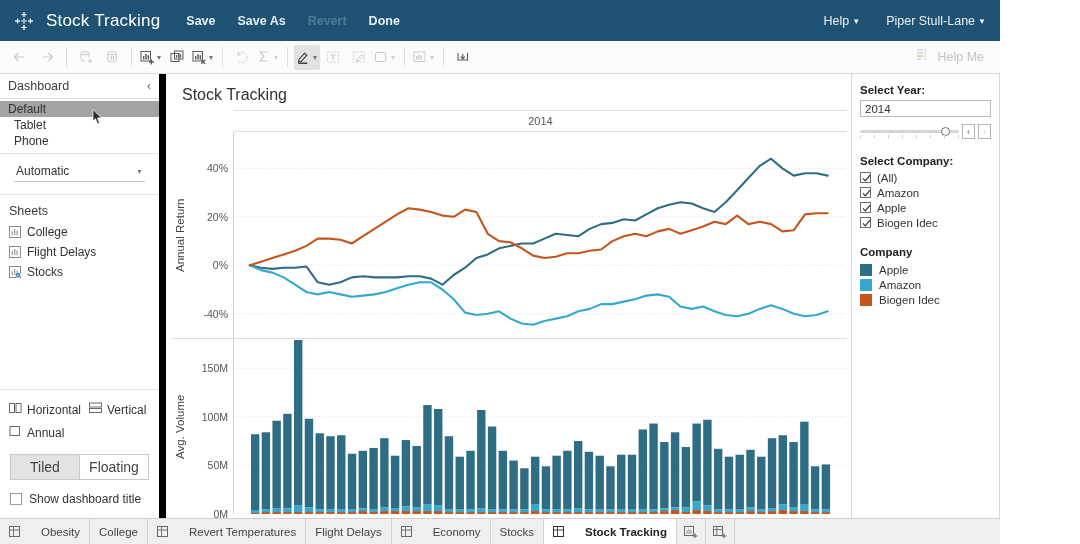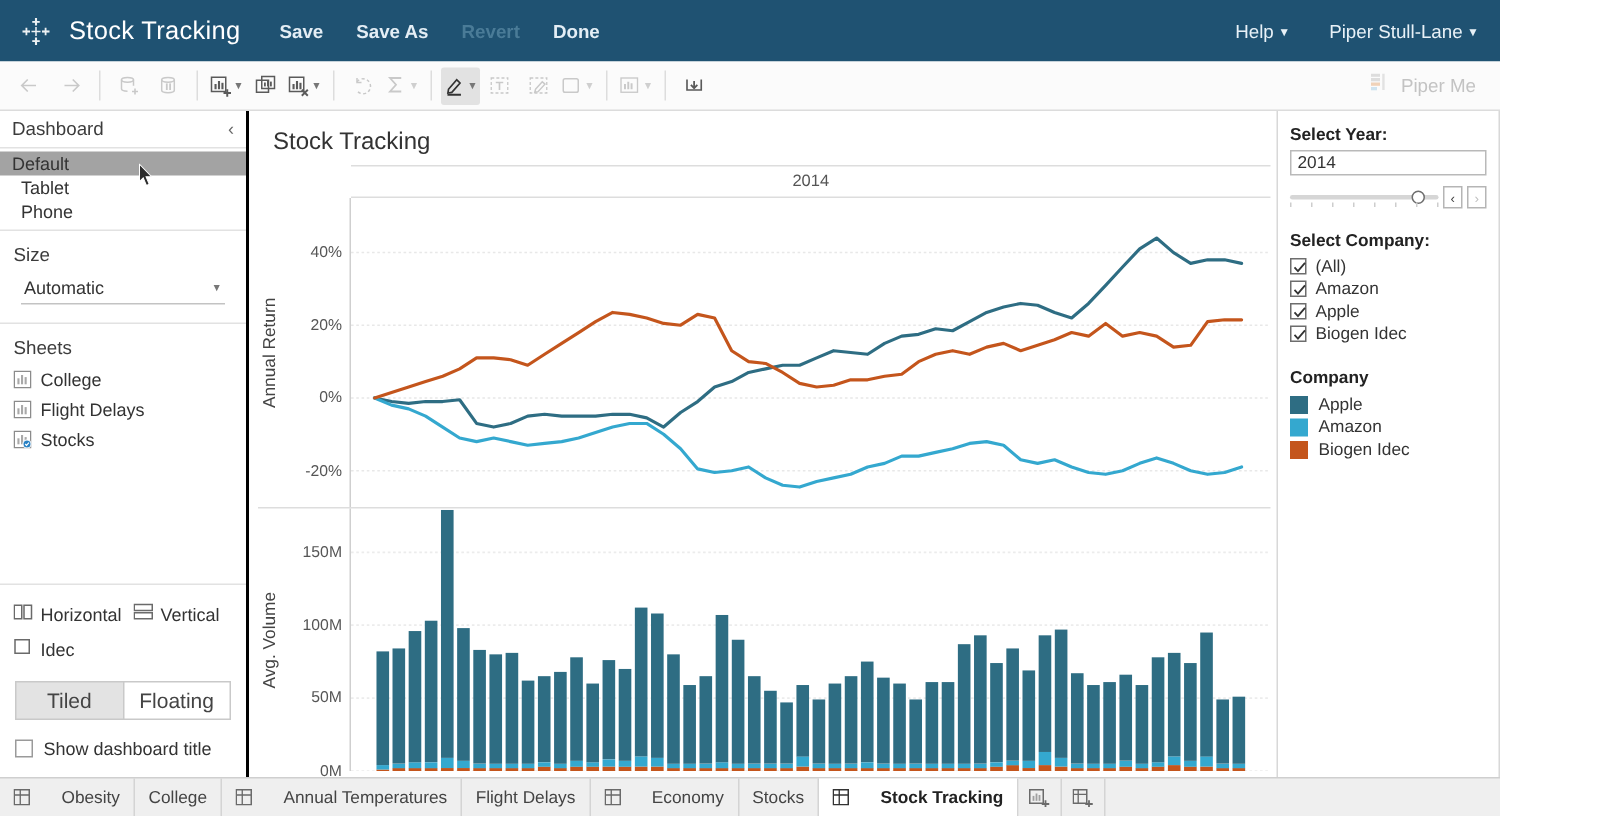--- a/index.html
+++ b/index.html
@@ -43,21 +43,21 @@
   .showme {
     margin-left:auto; display:flex; align-items:center; gap:6px;
     color:#c3c3c3; font-size:12.5px; padding-right:8px; cursor:default;
   }
 
   
   .body { flex:1; display:flex; min-height:0; }
 
   
   .left {
-    width:166px; flex:0 0 166px; background:#fff; border-right:2px solid #000000;
+    width:166px; flex:0 0 166px; background:#fff; border-right:7px solid #000000;
     display:flex; flex-direction:column; font-size:12px;justify-content:space-between;
   }
   .lp-head {
     height:25px; display:flex; align-items:center; padding:0 8px;
     border-bottom:1px solid #e2e2e2; font-size:12.5px; color:#3c3c3c;
   }
   .lp-head .collapse { margin-left:auto; color:#666; font-size:12px; cursor:pointer; }
   .lp-sec { border-bottom:1px solid #e2e2e2; padding:6px 0; }
   .dev-list { padding:2px 0 4px; position:relative; }
   .dev-item { padding:1px 8px 1px 14px; color:#333; cursor:pointer; line-height:14px; }
@@ -323,21 +323,21 @@
     <div class="showme">
       <span>
         <svg width="14" height="13" viewBox="0 0 14 13">
             <rect x="0" y="0" width="6" height="2.2" fill="#ddd"></rect>
             <rect x="0" y="3" width="6" height="2.2" fill="#ddd"></rect>
             <rect x="0" y="6" width="6" height="2.2" fill="#f0d2b8"></rect>
             <rect x="0" y="9" width="4" height="2.2" fill="#cfe3ef"></rect>
             <rect x="7.5" y="0" width="1.6" height="11" fill="#e2e2e2"></rect>
           </svg>
       </span>
-      <span>Piper Me</span>
+      <span>Help Me</span>
     </div>
   </div>
 
   <div class="body">
 
     <div class="left">
       <div class="lp-head">
         <span>Dashboard</span>
         <span class="collapse">‹</span>
       </div>
@@ -347,21 +347,20 @@
         <div class="dev-item">Tablet</div>
         <div class="dev-item">Phone</div>
         <span class="cursor-arrow">
           <svg viewBox="0 0 11 16" width="11" height="16">
               <path d="M1 0.5l8.2 8.4H5.4l2.1 5-1.9.8-2.1-5.1-2.5 2.5z" fill="#2b2b2b" stroke="#fff" stroke-width=".7"></path>
             </svg>
         </span>
       </div>
 
       <div class="lp-sec">
-        <div class="lp-label">Size</div>
         <div class="size-sel">
           <span>Automatic</span>
           <span class="dd">▼</span>
         </div>
       </div>
 
       <div class="lp-sheets" style="border-bottom:1px solid #e2e2e2; padding:6px 0;">
         <div class="lp-label">Sheets</div>
         <div class="sheet-row">
           <span class="sheet-ico">
@@ -421,21 +420,21 @@
             <span>Vertical</span>
           </span>
         </div>
         <div class="obj-row">
           <span class="obj-item">
             <span>
               <svg viewBox="0 0 13 12" width="13" height="12">
                   <rect x="1" y="1.5" width="9.5" height="9" fill="none" stroke="#6a6a6a"></rect>
                 </svg>
             </span>
-            <span>Idec</span>
+            <span>Annual</span>
           </span>
         </div>
         <div class="layout-toggle">
           <div class="lt-btn on">Tiled</div>
           <div class="lt-btn">Floating</div>
         </div>
         <div class="chk-row">
           <span class="chkbox"></span>
           <span>Show dashboard title</span>
         </div>
@@ -447,21 +446,21 @@
       <div class="viz">
 
         <div class="vline">
           <div class="colhdr">2014</div>
           <div class="plotrow">
             <div class="ytitle">Annual Return</div>
             <div class="yaxis" id="line-yaxis">
                 <div class="ytick" style="top:17.65%">40%</div>
                 <div class="ytick" style="top:41.18%">20%</div>
                 <div class="ytick" style="top:64.71%">0%</div>
-                <div class="ytick" style="top:88.24%">-20%</div>
+                <div class="ytick" style="top:88.24%">-40%</div>
               </div>
             <div class="plot">
               <svg id="line-svg" viewBox="0 0 700 206" preserveAspectRatio="none">
                   <line x1="0" y1="36.4" x2="700" y2="36.4" stroke="#e8e8e8" stroke-width="1" stroke-dasharray="2 2"></line>
                   <line x1="0" y1="84.8" x2="700" y2="84.8" stroke="#e8e8e8" stroke-width="1" stroke-dasharray="2 2"></line>
                   <line x1="0" y1="133.3" x2="700" y2="133.3" stroke="#e8e8e8" stroke-width="1" stroke-dasharray="2 2"></line>
                   <line x1="0" y1="181.8" x2="700" y2="181.8" stroke="#e8e8e8" stroke-width="1" stroke-dasharray="2 2"></line>
                   <path d="M18.0 133.3 L30.9 135.7 L43.9 136.9 L56.8 135.7 L69.8 135.7 L82.7 134.5 L95.6 150.3 L108.6 152.7 L121.5 150.3 L134.5 145.4 L147.4 144.2 L160.4 145.4 L173.3 145.4 L186.2 145.4 L199.2 144.2 L212.1 144.2 L225.1 146.6 L238.0 152.7 L250.9 143.0 L263.9 135.7 L276.8 126.0 L289.8 122.4 L302.7 116.3 L315.6 113.9 L328.6 111.5 L341.5 111.5 L354.5 106.6 L367.4 101.8 L380.4 103.0 L393.3 104.2 L406.2 96.9 L419.2 92.1 L432.1 90.9 L445.1 87.2 L458.0 88.5 L470.9 82.4 L483.9 76.3 L496.8 72.7 L509.8 70.3 L522.7 71.5 L535.6 76.3 L548.6 80.0 L561.5 70.3 L574.5 58.2 L587.4 46.0 L600.4 33.9 L613.3 26.7 L626.2 36.4 L639.2 43.6 L652.1 41.2 L665.1 41.2 L678.0 43.6" fill="none" stroke="#2e6d83" stroke-width="2.1" stroke-linejoin="round" stroke-linecap="round" vector-effect="non-scaling-stroke"></path>
                   <path d="M18.0 133.3 L30.9 138.1 L43.9 140.6 L56.8 145.4 L69.8 152.7 L82.7 160.0 L95.6 162.4 L108.6 160.0 L121.5 162.4 L134.5 164.8 L147.4 163.6 L160.4 162.4 L173.3 160.0 L186.2 156.3 L199.2 152.7 L212.1 150.3 L225.1 150.3 L238.0 157.5 L250.9 167.2 L263.9 180.6 L276.8 183.0 L289.8 181.8 L302.7 179.3 L315.6 186.6 L328.6 191.5 L341.5 192.7 L354.5 189.0 L367.4 186.6 L380.4 184.2 L393.3 179.3 L406.2 176.9 L419.2 172.1 L432.1 172.1 L445.1 169.6 L458.0 167.2 L470.9 163.6 L483.9 162.4 L496.8 164.8 L509.8 174.5 L522.7 176.9 L535.6 174.5 L548.6 179.3 L561.5 183.0 L574.5 184.2 L587.4 181.8 L600.4 176.9 L613.3 173.3 L626.2 176.9 L639.2 181.8 L652.1 184.2 L665.1 183.0 L678.0 179.3" fill="none" stroke="#34a8cf" stroke-width="2.1" stroke-linejoin="round" stroke-linecap="round" vector-effect="non-scaling-stroke"></path>
                   <path d="M18.0 133.3 L30.9 129.7 L43.9 126.0 L56.8 122.4 L69.8 118.8 L82.7 113.9 L95.6 106.6 L108.6 106.6 L121.5 107.8 L134.5 111.5 L147.4 104.2 L160.4 96.9 L173.3 89.7 L186.2 82.4 L199.2 76.3 L212.1 77.6 L225.1 80.0 L238.0 83.6 L250.9 84.8 L263.9 77.6 L276.8 80.0 L289.8 101.8 L302.7 109.1 L315.6 110.3 L328.6 116.3 L341.5 123.6 L354.5 126.0 L367.4 124.8 L380.4 121.2 L393.3 121.2 L406.2 118.8 L419.2 117.5 L432.1 109.1 L445.1 104.2 L458.0 101.8 L470.9 104.2 L483.9 99.4 L496.8 96.9 L509.8 101.8 L522.7 98.2 L535.6 94.5 L548.6 89.7 L561.5 92.1 L574.5 83.6 L587.4 92.1 L600.4 89.7 L613.3 92.1 L626.2 99.4 L639.2 98.2 L652.1 82.4 L665.1 81.2 L678.0 81.2" fill="none" stroke="#c4551c" stroke-width="2.1" stroke-linejoin="round" stroke-linecap="round" vector-effect="non-scaling-stroke"></path>
@@ -738,21 +737,21 @@
       <span>Obesity</span>
     </div>
     <div class="tab">
       <span>College</span>
     </div>
     <div class="tab">
       <span class="tabico"><svg viewBox="0 0 11 11" width="11" height="11">
             <rect x=".5" y=".5" width="10" height="10" fill="none" stroke="#6a6a6a"></rect>
             <path d="M.5 4h10M4.5 .5v10" stroke="#6a6a6a" stroke-width=".9"></path>
           </svg></span>
-      <span>Annual Temperatures</span>
+      <span>Revert Temperatures</span>
     </div>
     <div class="tab">
       <span>Flight Delays</span>
     </div>
     <div class="tab">
       <span class="tabico"><svg viewBox="0 0 11 11" width="11" height="11">
             <rect x=".5" y=".5" width="10" height="10" fill="none" stroke="#6a6a6a"></rect>
             <path d="M.5 4h10M4.5 .5v10" stroke="#6a6a6a" stroke-width=".9"></path>
           </svg></span>
       <span>Economy</span>

